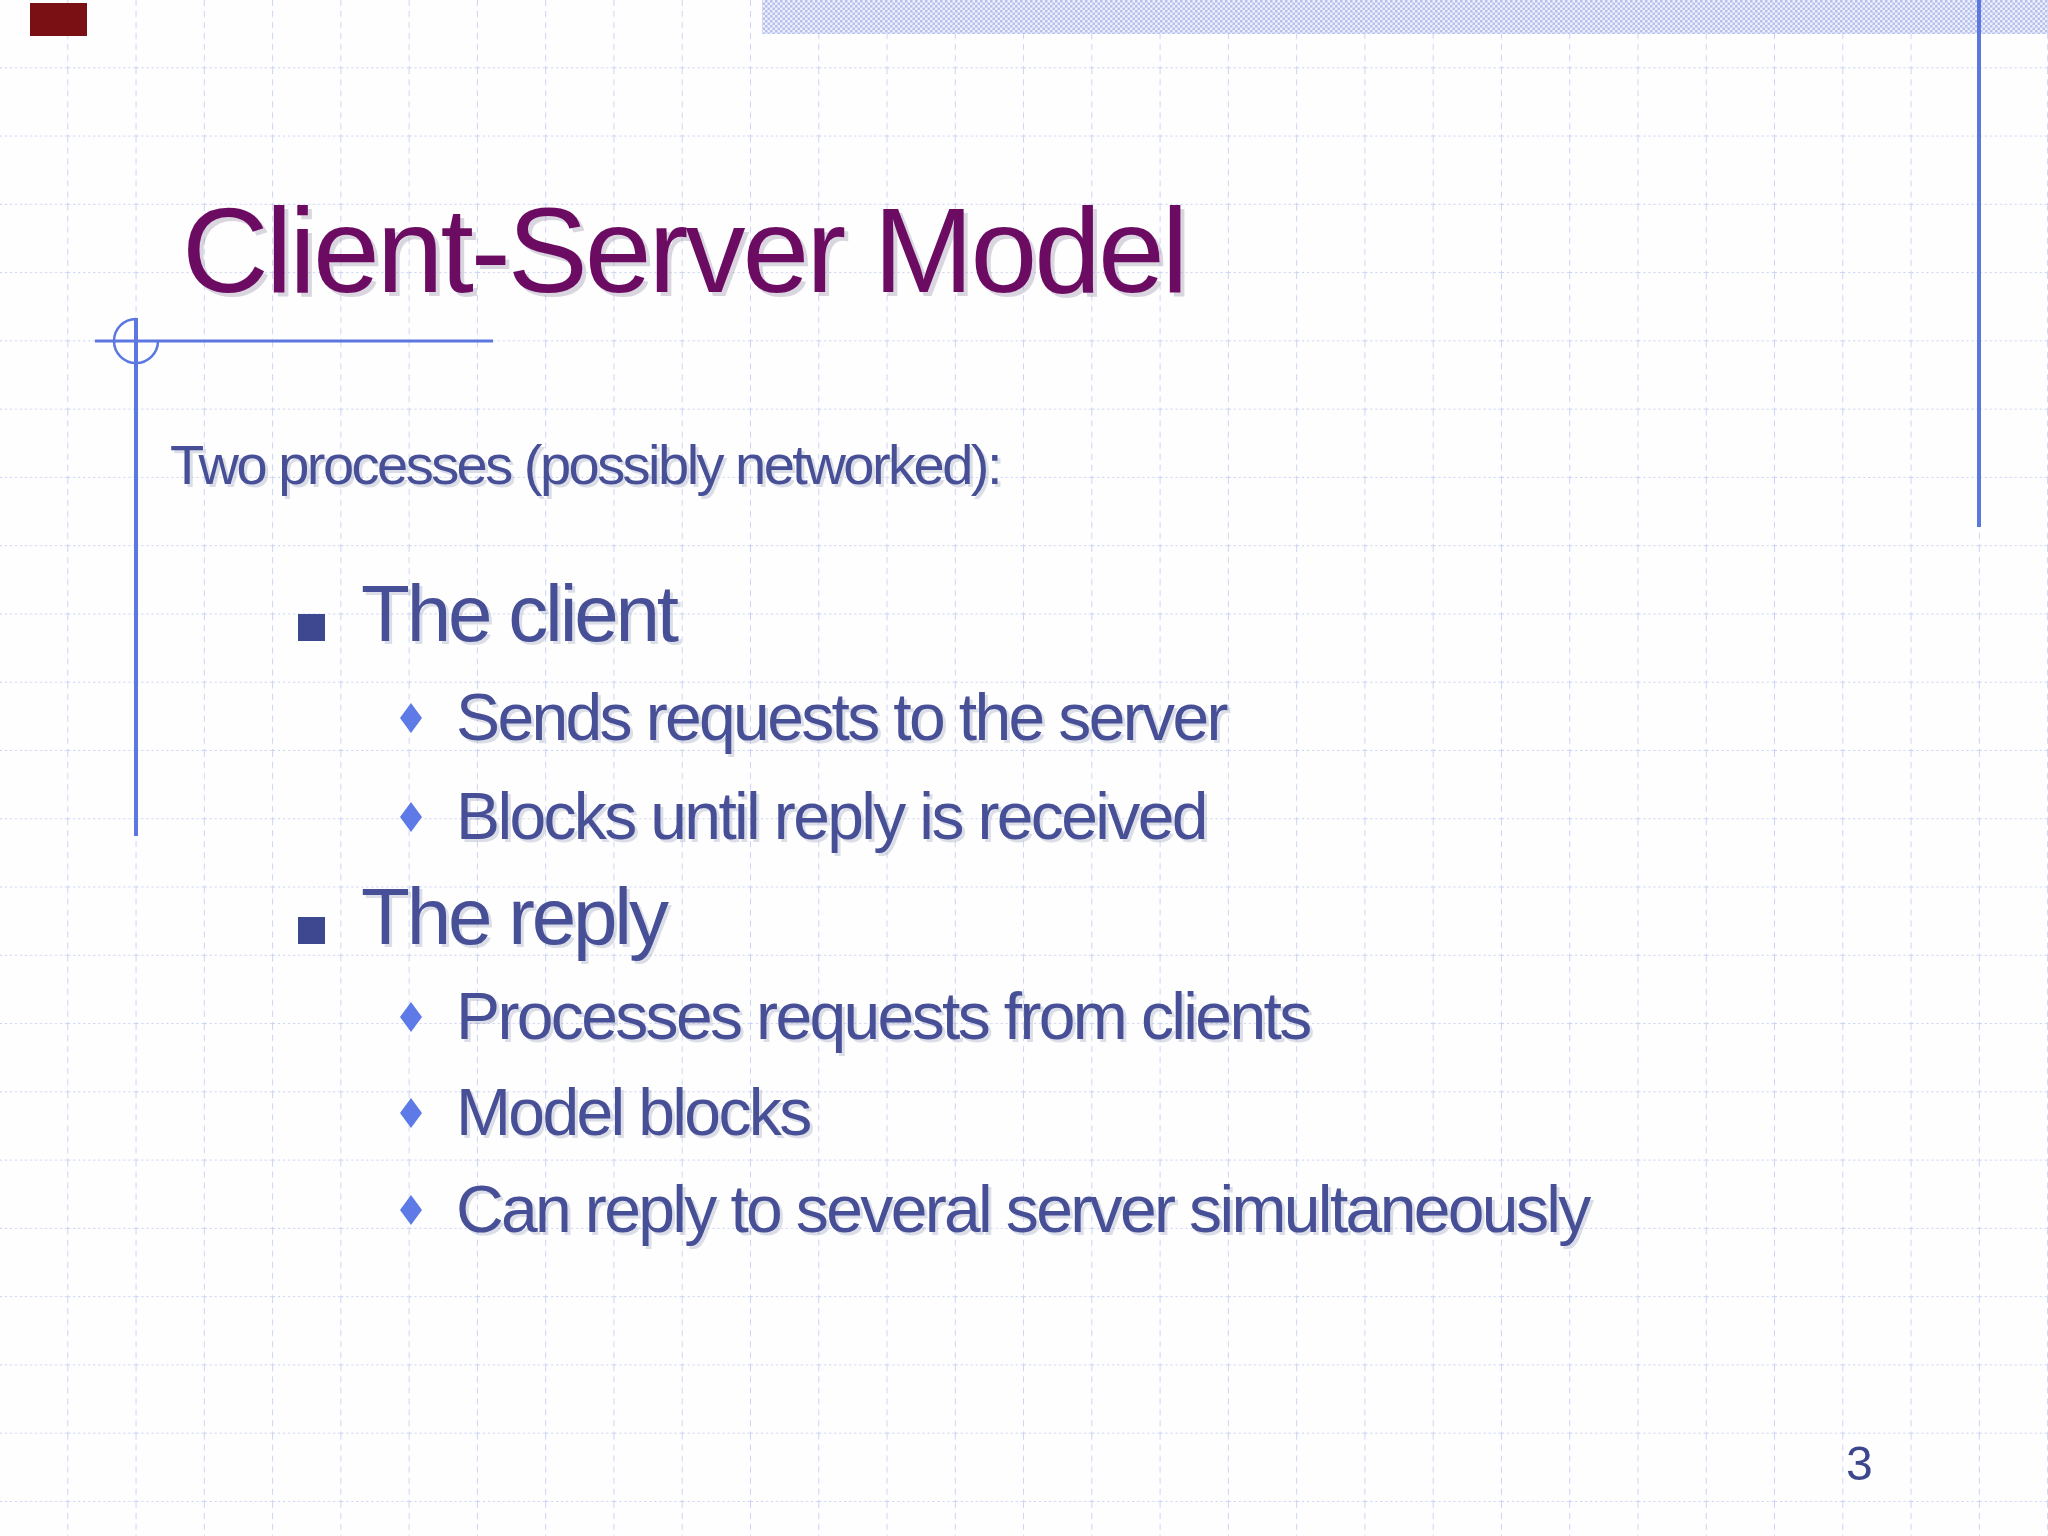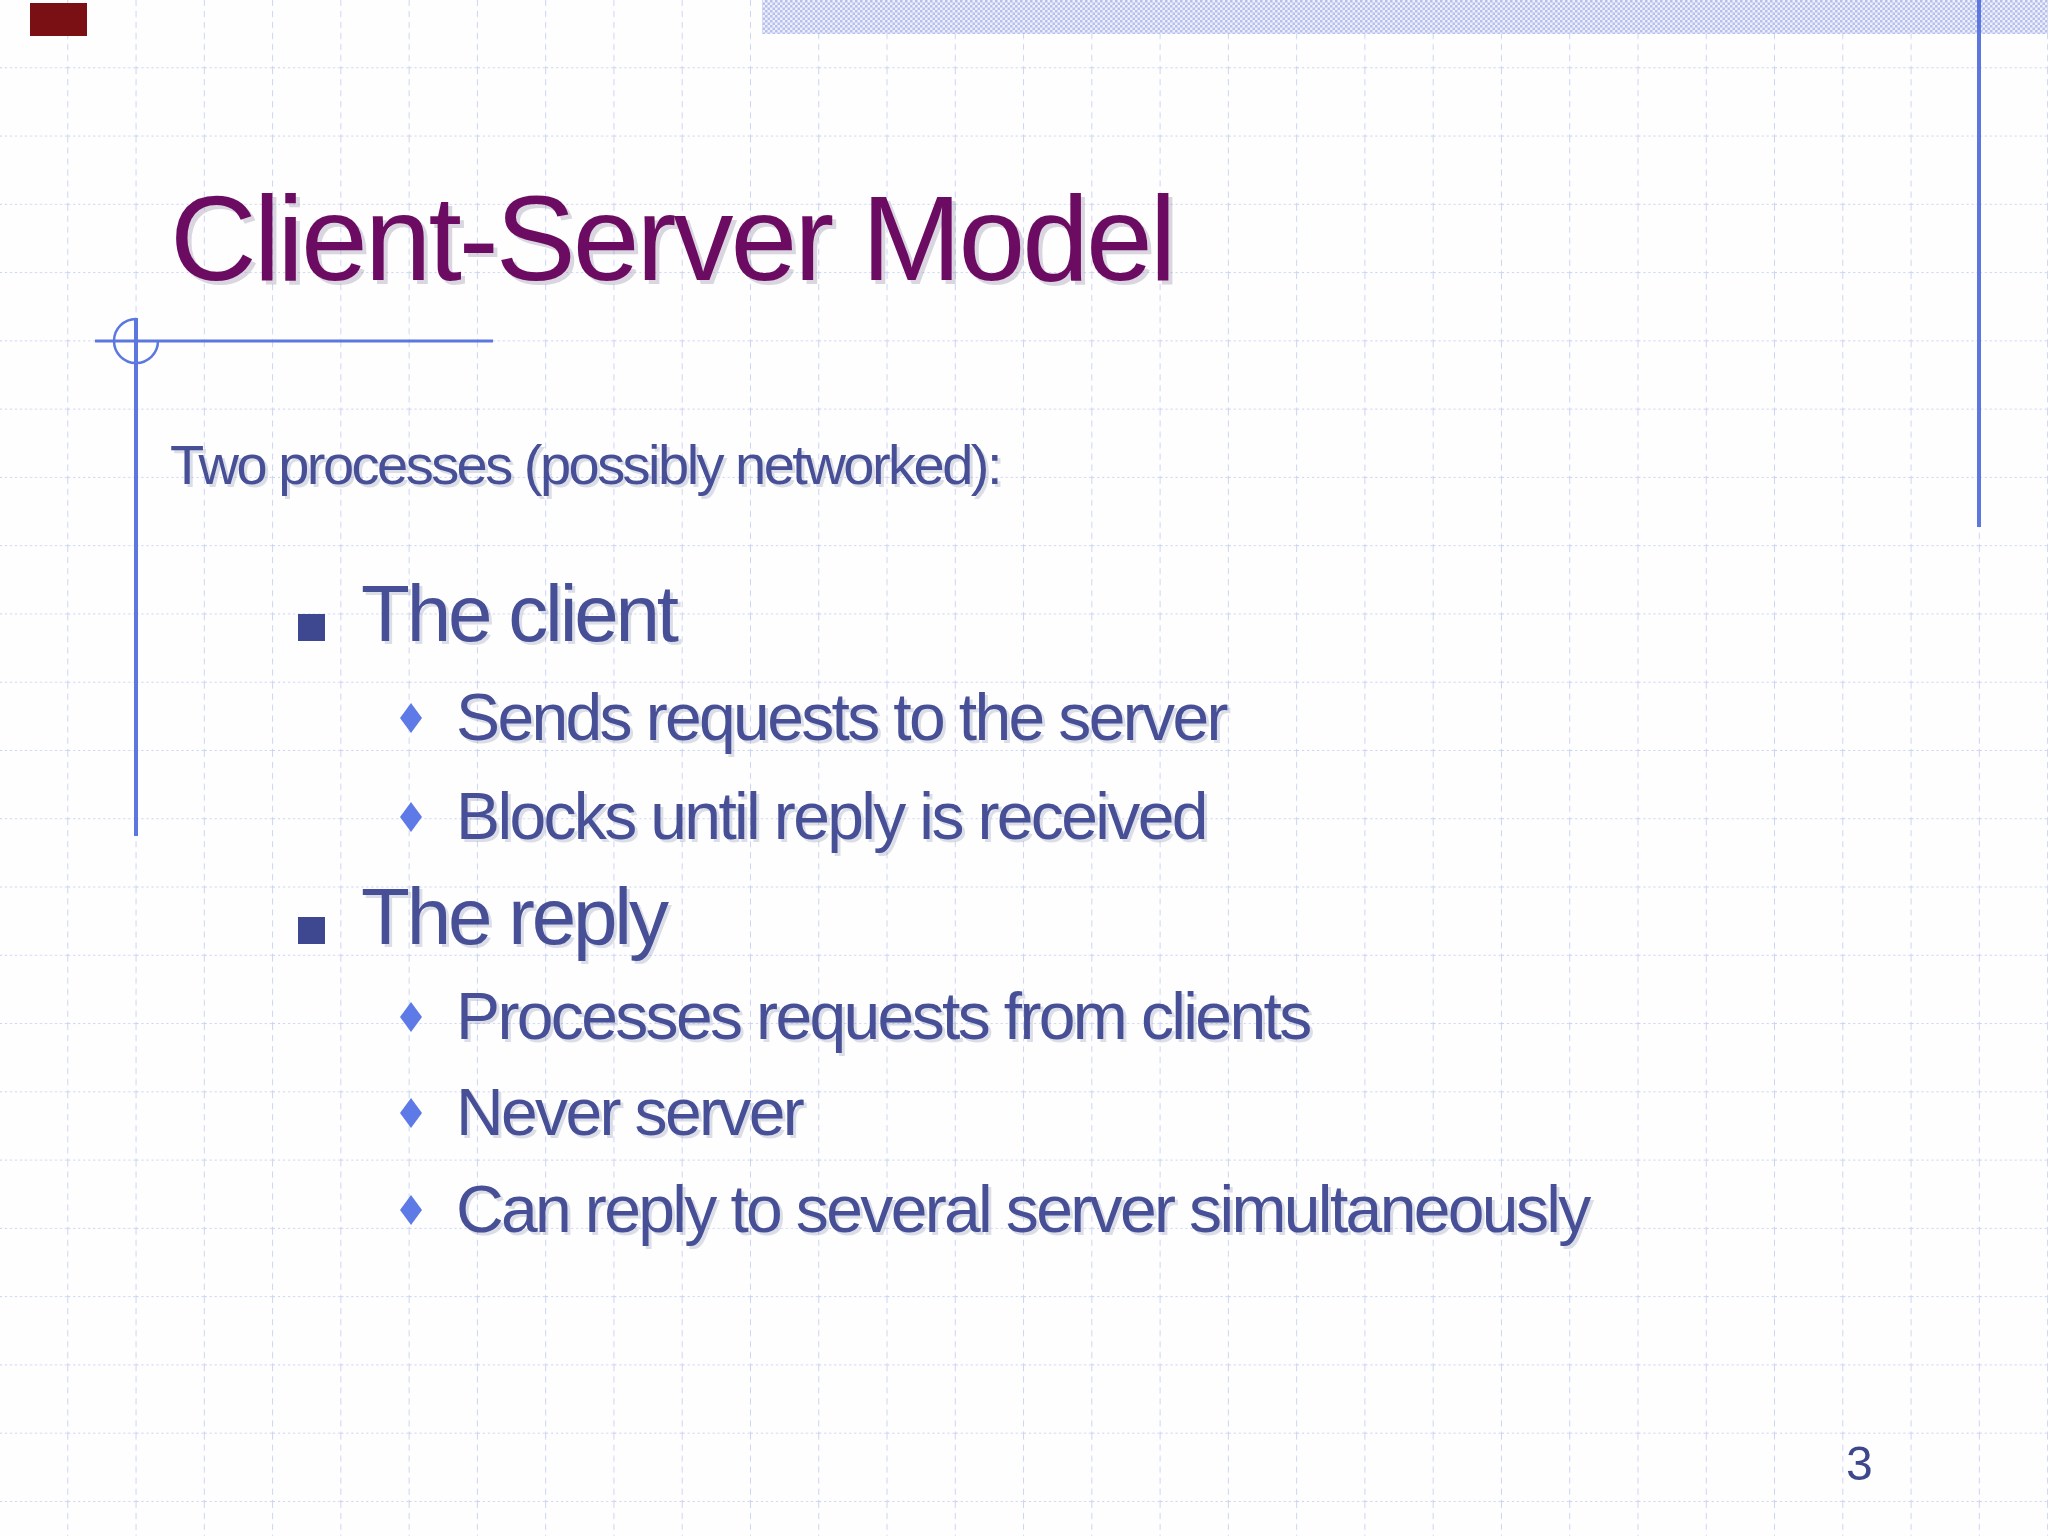--- a/index.html
+++ b/index.html
@@ -7,21 +7,21 @@
     position:relative;
     width:2048px;height:1536px;
     background:#fefefe;
     overflow:hidden;
     font-family:"Liberation Sans", sans-serif;
   }
   .bg{position:absolute;left:0;top:0;width:2048px;height:1536px;}
   .title{
     position:absolute;left:166px;top:168px;
     font-size:120px;line-height:1.1;letter-spacing:-0.025em;
-    color:#6B0B62;font-weight:400;margin:4px;
+    color:#6B0B62;font-weight:400;margin:16px;
     text-shadow:4px 4px 0 rgba(150,140,170,0.35);
     white-space:nowrap;
   }
   .bodytext{color:#474F96;text-shadow:3px 3px 0 rgba(140,145,180,0.30);}
   .row{position:absolute;display:flex;align-items:flex-start;white-space:nowrap;}
   .l1{left:170px;top:437px;font-size:56px;line-height:1;letter-spacing:-0.045em;}
   .l2{left:298px;font-size:80px;line-height:1;letter-spacing:-0.04em;}
   .l3{left:400px;font-size:66px;line-height:1;letter-spacing:-0.04em;}
   .sq{
     flex:0 0 auto;width:27px;height:27px;background:#3D4890;
@@ -96,21 +96,21 @@
     <span>The reply</span>
   </div>
 
   <div class="row l3 bodytext" style="top:983px">
     <span class="dia"></span>
     <span>Processes requests from clients</span>
   </div>
 
   <div class="row l3 bodytext" style="top:1079px">
     <span class="dia"></span>
-    <span>Never server</span>
+    <span>Model blocks</span>
   </div>
 
   <div class="row l3 bodytext" style="top:1176px">
     <span class="dia"></span>
     <span>Can reply to several server simultaneously</span>
   </div>
 
   <div class="pagenum">3</div>
 
 </div>

